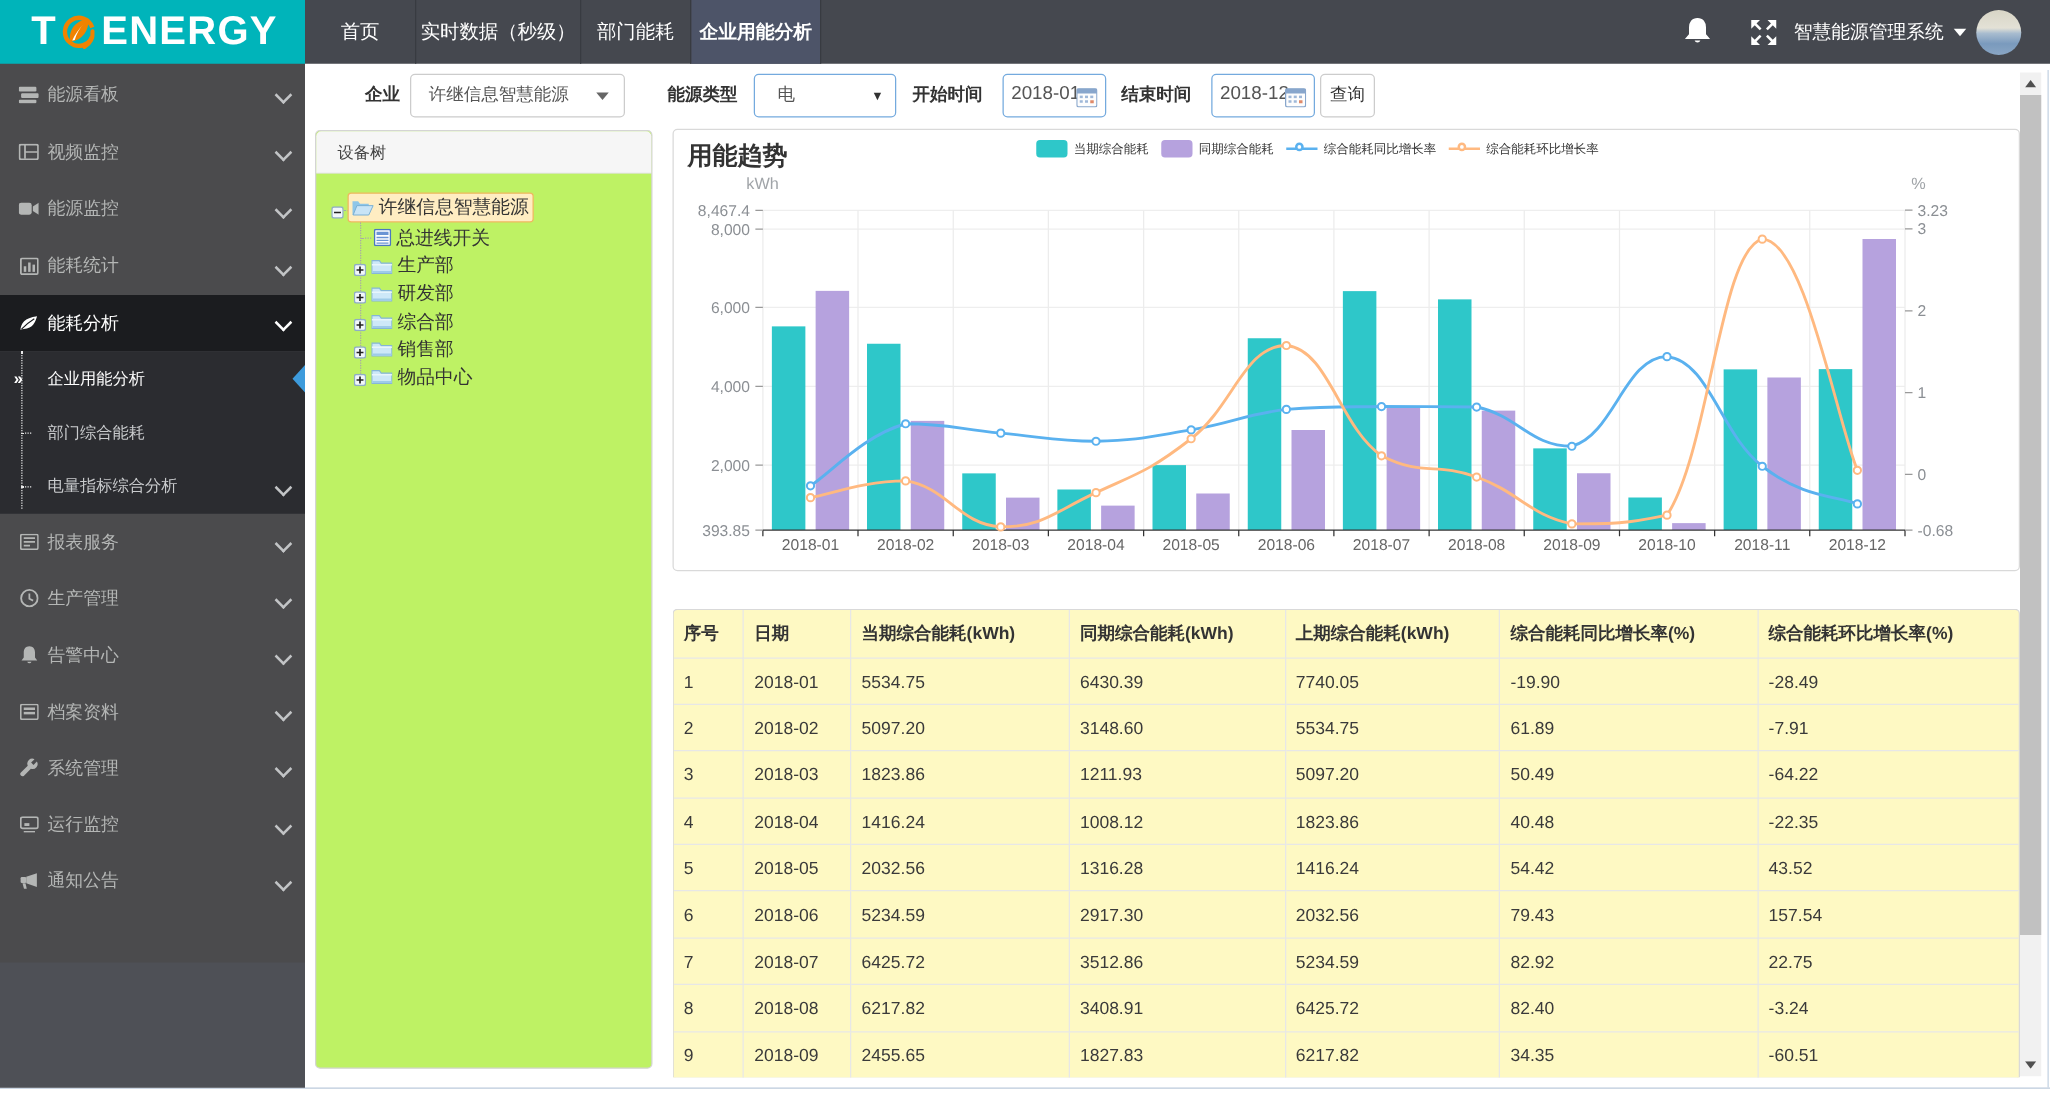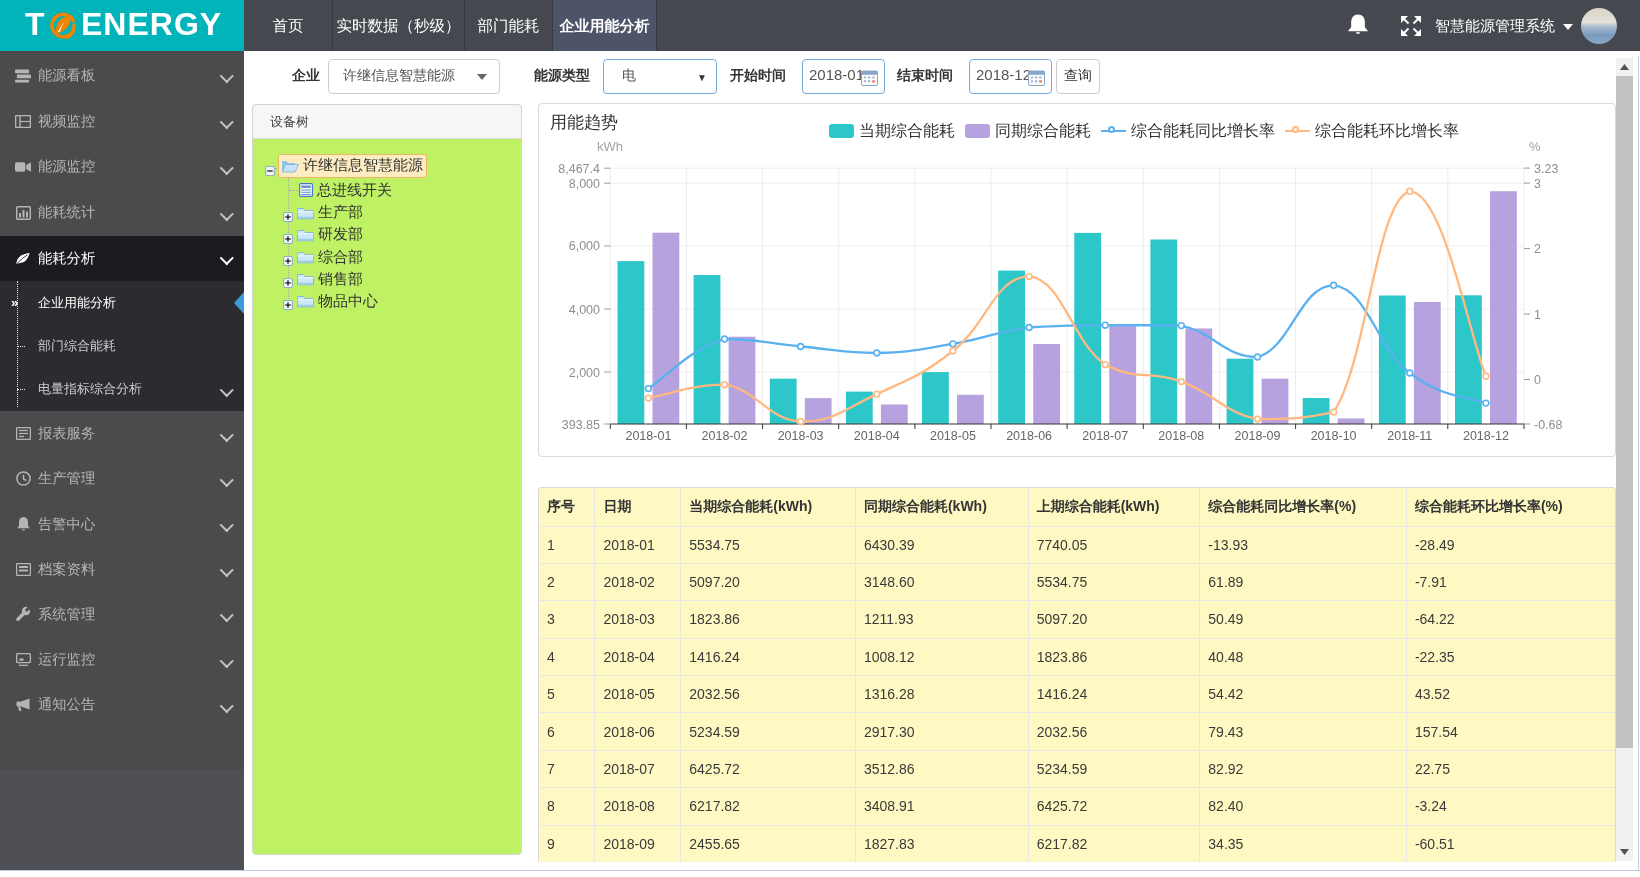--- a/index.html
+++ b/index.html
@@ -370,22 +370,22 @@
         <svg width="17" height="14" viewBox="0 0 17 14">
           <path d="M0.5 2.5 L0.5 12.8 L16.5 12.8 L16.5 4.5 L8 4.5 L6.5 2.5 Z" fill="#cde8f8" stroke="#85b6d8" stroke-width="0.9"></path>
           <path d="M1 11.5 L16 11.5" stroke="#9ecbe8" stroke-width="1.6"></path>
           <path d="M0.5 5.8 L16.5 5.8" stroke="#e8f5fc" stroke-width="1.2"></path>
         </svg>
         <span style="margin-left:4px">物品中心</span>
       </div>
 </div>
   </div>
 <div id="chartcard">
-<div style="position:absolute;left:11px;top:7px;font-size:17px;font-weight:normal;color:#333">用能趋势</div>
-<div style="position:absolute;left:290px;top:20px;height:14px;display:flex;align-items:center;font-size:16px;color:#333;white-space:nowrap">
+<div style="position:absolute;left:11px;top:7px;font-size:20px;font-weight:bold;color:#333">用能趋势</div>
+<div style="position:absolute;left:290px;top:8px;height:14px;display:flex;align-items:center;font-size:10px;color:#333;white-space:nowrap">
       <span style="width:25px;height:14px;border-radius:3px;background:#2ec7c9"></span>
       <span style="margin:0 10px 0 5px">当期综合能耗</span>
       <span style="width:25px;height:14px;border-radius:3px;background:#b6a2de"></span>
       <span style="margin:0 10px 0 5px">同期综合能耗</span>
       <span style="position:relative;width:25px;height:14px">
         <span style="position:absolute;left:0;top:6px;width:25px;height:2px;background:#5ab1ef"></span>
         <span style="position:absolute;left:7px;top:1.5px;width:7px;height:7px;border:2px solid #5ab1ef;border-radius:50%;background:#fff"></span>
       </span>
       <span style="margin:0 10px 0 5px">综合能耗同比增长率</span>
       <span style="position:relative;width:25px;height:14px">
@@ -537,21 +537,21 @@
           <th>上期综合能耗(kWh)</th>
           <th>综合能耗同比增长率(%)</th>
           <th>综合能耗环比增长率(%)</th>
         </tr>
 <tr>
           <td>1</td>
           <td>2018-01</td>
           <td>5534.75</td>
           <td>6430.39</td>
           <td>7740.05</td>
-          <td>-13.93</td>
+          <td>-19.90</td>
           <td>-28.49</td>
         </tr>
 <tr>
           <td>2</td>
           <td>2018-02</td>
           <td>5097.20</td>
           <td>3148.60</td>
           <td>5534.75</td>
           <td>61.89</td>
           <td>-7.91</td>

